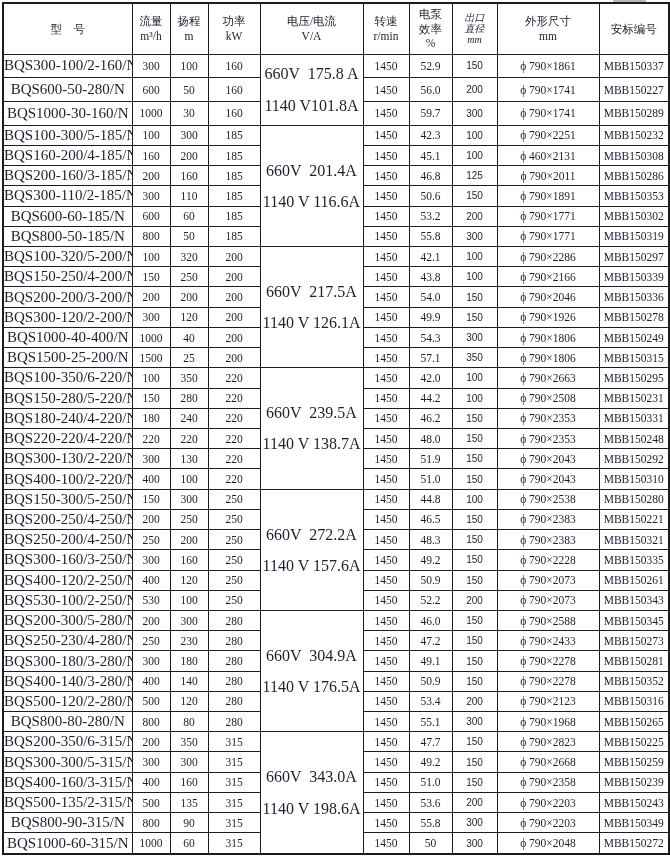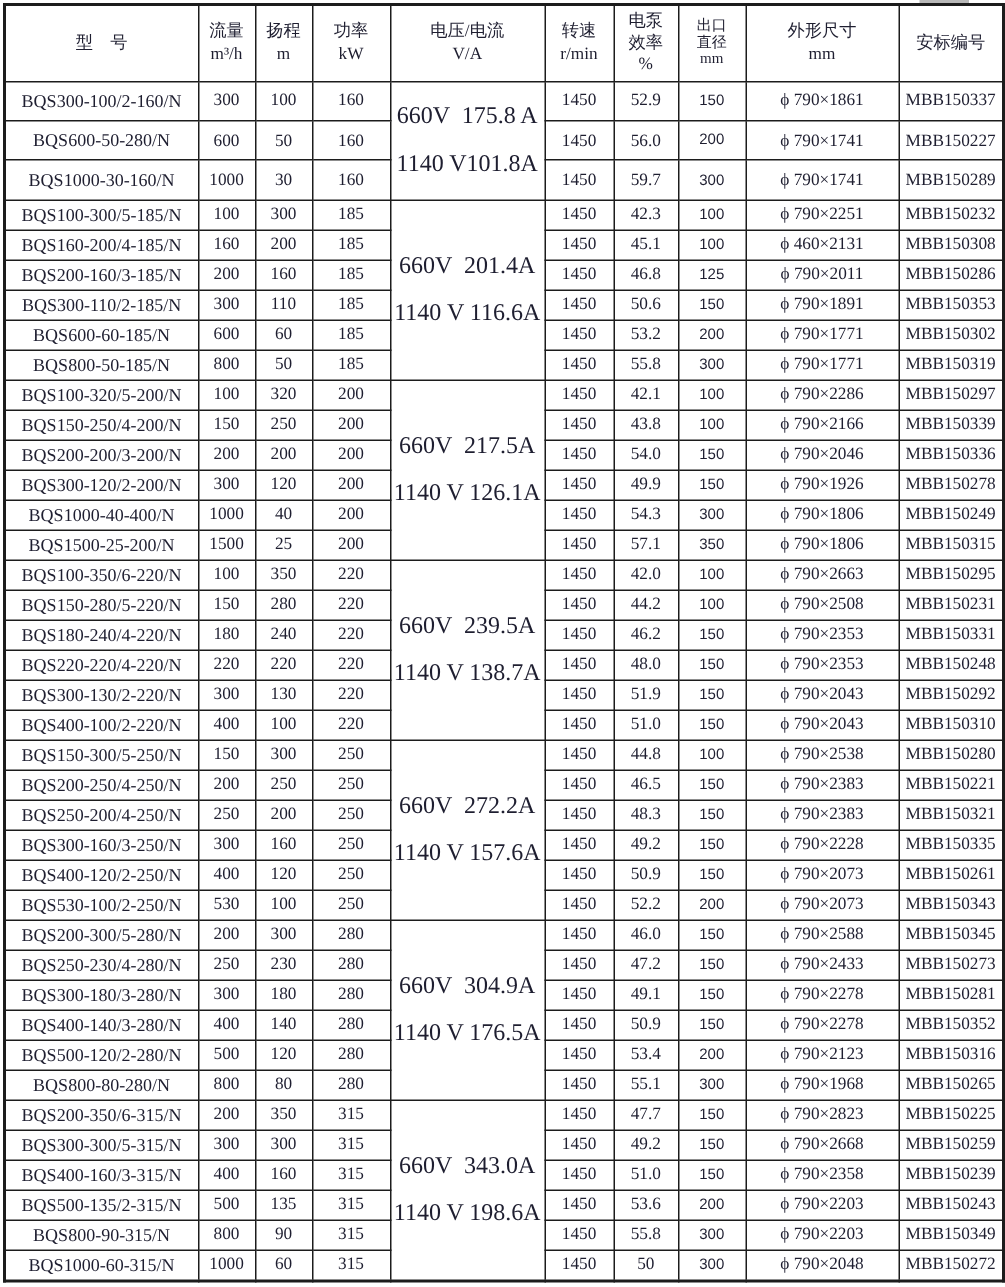--- a/index.html
+++ b/index.html
@@ -14,22 +14,22 @@
     border:2px solid #1c1c1c;
   }
   .spec-table th,.spec-table td{
     border:1px solid #1c1c1c;
     text-align:center;vertical-align:middle;
     padding:0;overflow:hidden;white-space:pre;
     font-size:11.5px;font-weight:normal;
   }
   thead tr{height:51px;}
   thead th{font-size:12.5px;line-height:1.25;}
-  thead th.hsmall{font-size:10px;line-height:1.12;}
-  td.model{font-size:12px;}
+  thead th.hsmall{font-size:10px;line-height:1.12;font-style:italic;}
+  td.model{font-size:15px;}
   td.outlet{font-size:10px;font-family:"Liberation Sans","DejaVu Sans",sans-serif;}
   td.volt div{line-height:1.95;font-size:16px;}
   .artifact{
     position:absolute;left:613px;top:0;width:33px;height:3px;
     background:#b8b8b8;
   }
 </style>
 </head>
 <body>
 

